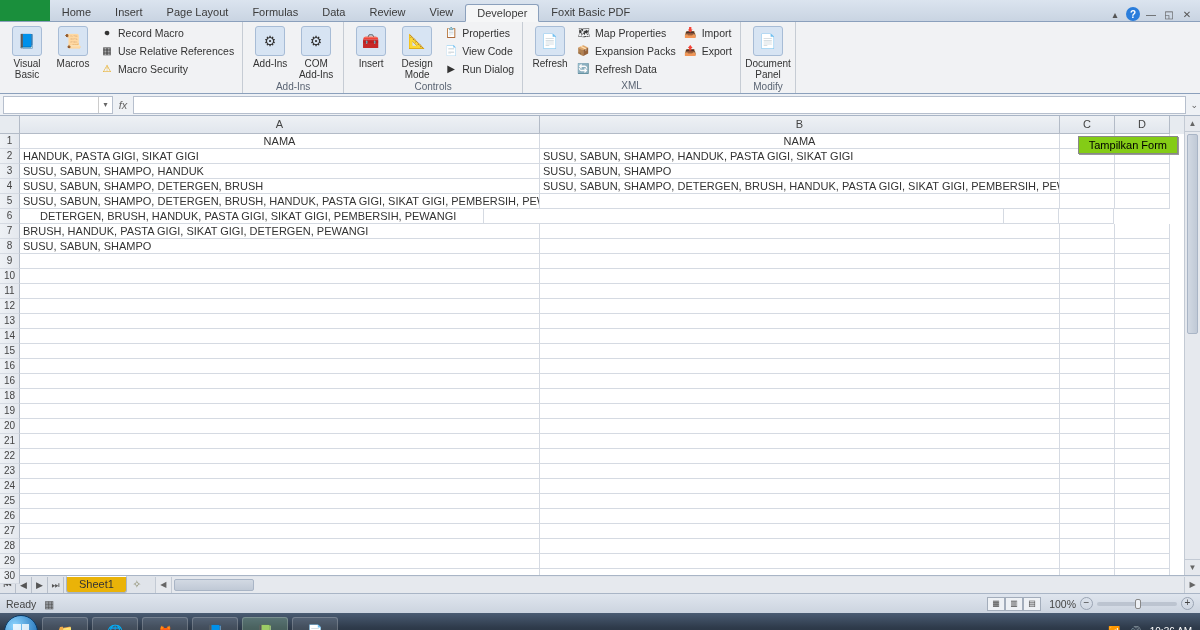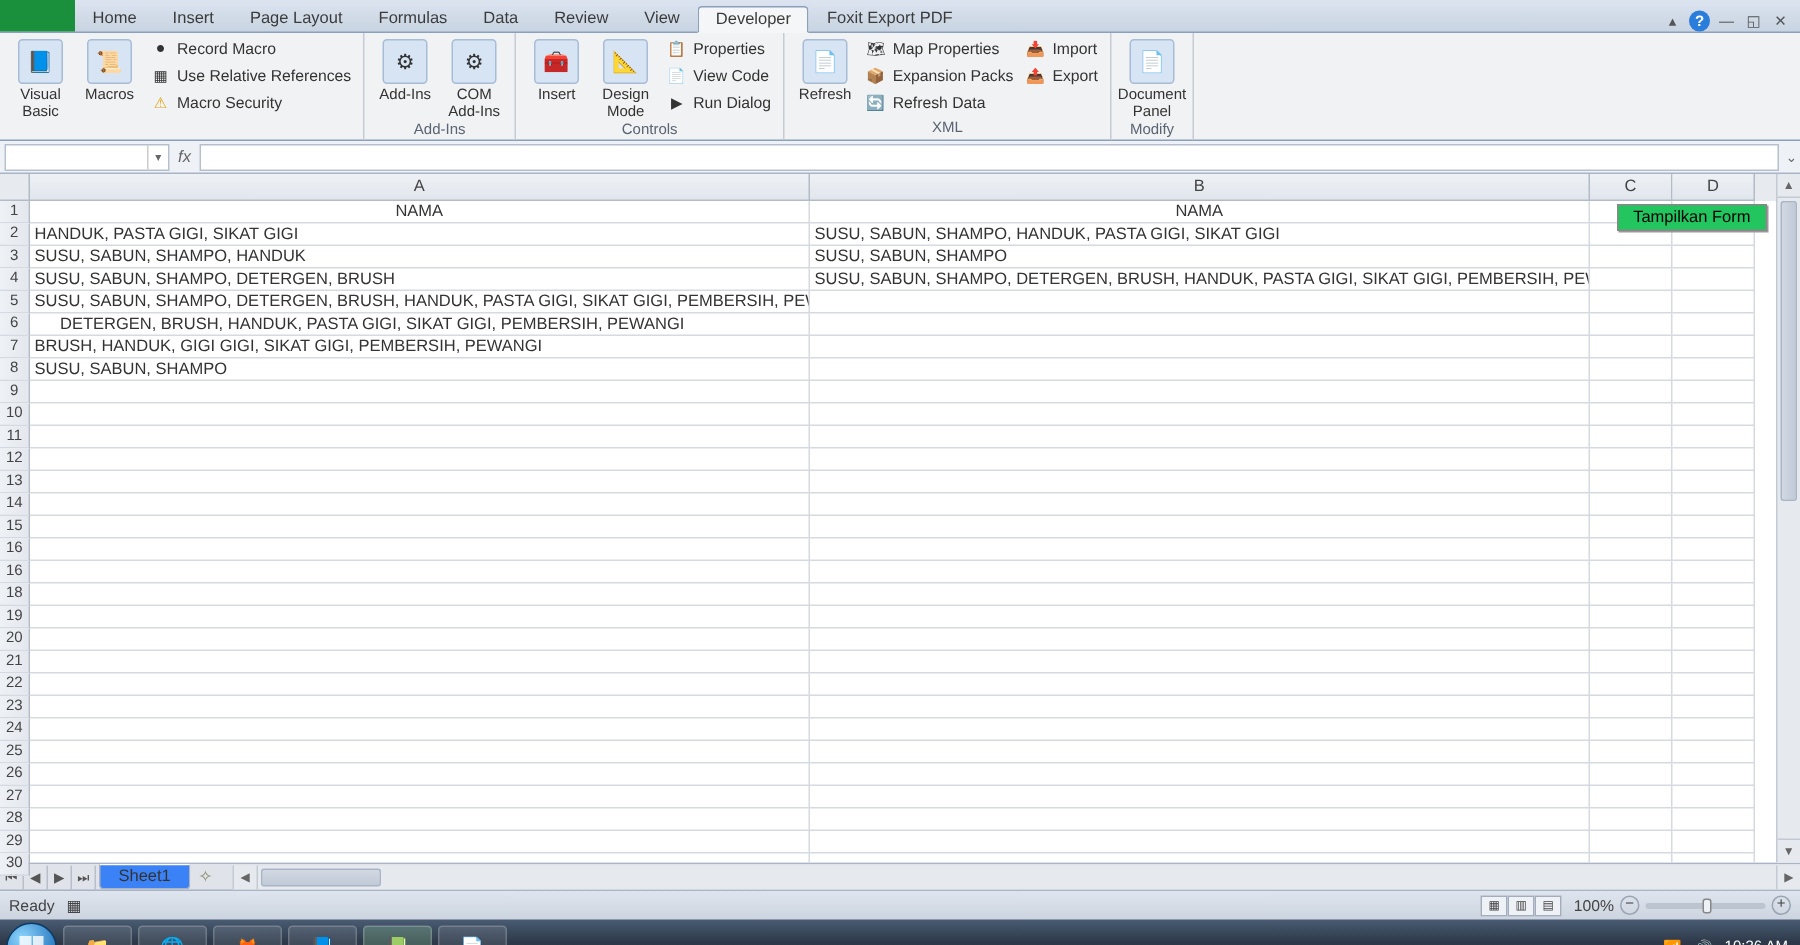--- a/index.html
+++ b/index.html
@@ -43,27 +43,27 @@
 .row-h { height: 15px; border-right: 1px solid #b3bbc7; border-bottom: 1px solid #d5dae2; text-align: center; font-size: 10px; line-height: 14px; background: linear-gradient(90deg,#eef1f5,#e4e8ee); color: #444; }
 .cells { position: absolute; left: 20px; top: 18px; right: 16px; bottom: 0; overflow: hidden; }
 .row { display: flex; height: 15px; }
 .cell { border-right: 1px solid #d5dae2; border-bottom: 1px solid #d5dae2; padding: 0 3px; font-size: 11px; line-height: 14px; white-space: nowrap; overflow: hidden; }
 .hdr-cell { text-align: center; font-weight: normal; }
 .vscroll { position: absolute; right: 0; top: 0; width: 16px; bottom: 0; background: #e6e9ee; border-left: 1px solid #c3cad4; }
 .vscroll .up, .vscroll .down { height: 16px; text-align: center; font-size: 8px; line-height: 16px; color: #666; border-bottom: 1px solid #c3cad4; cursor: pointer; }
 .vscroll .down { position: absolute; bottom: 0; width: 100%; border-top: 1px solid #c3cad4; border-bottom: none; }
 .vscroll .thumb { position: absolute; left: 2px; right: 2px; top: 18px; height: 200px; background: linear-gradient(90deg,#d2d9e3,#c0c9d6); border: 1px solid #a9b5c6; border-radius: 2px; cursor: pointer; }
 
-.form-btn { position: absolute; right: 22px; top: 20px; background: #22c55e; border: 1px solid #888; padding: 2px 10px; font-size: 11px; cursor: pointer; box-shadow: 1px 1px 0 #999; }
+.form-btn { position: absolute; right: 22px; top: 20px; background: #84cc16; border: 1px solid #888; padding: 2px 10px; font-size: 11px; cursor: pointer; box-shadow: 1px 1px 0 #999; }
 
 
 .sheet-bar { height: 18px; background: #e0e4ea; display: flex; align-items: center; border-top: 1px solid #a9b5c6; }
 .sheet-nav { display: flex; }
 .sheet-nav span { width: 16px; height: 16px; border-right: 1px solid #b8bfca; text-align: center; font-size: 9px; line-height: 16px; color: #555; cursor: pointer; }
-.sheet-tab { background: #3b82f6; border: 1px solid #a9b5c6; border-top: 1px solid #fff; padding: 0 12px; font-size: 11px; line-height: 15px; margin-left: 2px; border-radius: 0 0 3px 3px; cursor: pointer; }
+.sheet-tab { background: #eab308; border: 1px solid #a9b5c6; border-top: 1px solid #fff; padding: 0 12px; font-size: 11px; line-height: 15px; margin-left: 2px; border-radius: 0 0 3px 3px; cursor: pointer; }
 .new-sheet { width: 20px; text-align: center; color: #886; font-size: 11px; cursor: pointer; }
 .hscroll { flex: 1; height: 16px; background: #e6e9ee; margin-left: 8px; border-left: 1px solid #c3cad4; position: relative; }
 .hscroll .l, .hscroll .r { position: absolute; width: 16px; height: 16px; text-align: center; font-size: 8px; line-height: 16px; color: #666; cursor: pointer; }
 .hscroll .l { left: 0; border-right: 1px solid #c3cad4; }
 .hscroll .r { right: 0; border-left: 1px solid #c3cad4; }
 .hscroll .thumb { position: absolute; left: 18px; width: 80px; top: 2px; bottom: 2px; background: linear-gradient(#d2d9e3,#c0c9d6); border: 1px solid #a9b5c6; border-radius: 2px; cursor: pointer; }
 
 
 .status-bar { height: 20px; background: linear-gradient(#dfe5ee,#ccd4df); display: flex; align-items: center; border-top: 1px solid #a9b5c6; padding: 0 6px; font-size: 10.5px; color: #444; }
 .status-bar .spacer { flex: 1; }
@@ -89,21 +89,21 @@
 <div class="tab-strip">
   <div class="tab file">File</div>
   <div class="tab">Home</div>
   <div class="tab">Insert</div>
   <div class="tab">Page Layout</div>
   <div class="tab">Formulas</div>
   <div class="tab">Data</div>
   <div class="tab">Review</div>
   <div class="tab">View</div>
   <div class="tab active">Developer</div>
-  <div class="tab">Foxit Export PDF</div>
+  <div class="tab">Foxit Basic PDF</div>
   <div class="win-controls">
     <span>▴</span>
     <span class="help-icon">?</span>
     <span>—</span>
     <span>◱</span>
     <span>✕</span>
   </div>
 </div>
 
 <div class="ribbon">
@@ -299,27 +299,27 @@
         <div class="cell" style="width: 55px;"></div>
         <div class="cell" style="width: 55px;"></div>
       </div>
       <div class="row">
         <div class="cell" style="width: 520px;">SUSU, SABUN, SHAMPO, DETERGEN, BRUSH, HANDUK, PASTA GIGI, SIKAT GIGI, PEMBERSIH, PEWANGI</div>
         <div class="cell" style="width: 520px;"></div>
         <div class="cell" style="width: 55px;"></div>
         <div class="cell" style="width: 55px;"></div>
       </div>
       <div class="row">
-        <div class="cell" style="width: 520px; padding-left: 20px;">DETERGEN, BRUSH, HANDUK, PASTA GIGI, SIKAT GIGI, PEMBERSIH, PEWANGI</div>
-        <div class="cell" style="width: 520px;"></div>
-        <div class="cell" style="width: 55px;"></div>
-        <div class="cell" style="width: 55px;"></div>
-      </div>
-      <div class="row">
-        <div class="cell" style="width: 520px;">BRUSH, HANDUK, GIGI GIGI, SIKAT GIGI, PEMBERSIH, PEWANGI</div>
+        <div class="cell" style="width: 464px; padding-left: 20px;">DETERGEN, BRUSH, HANDUK, PASTA GIGI, SIKAT GIGI, PEMBERSIH, PEWANGI</div>
+        <div class="cell" style="width: 520px;"></div>
+        <div class="cell" style="width: 55px;"></div>
+        <div class="cell" style="width: 55px;"></div>
+      </div>
+      <div class="row">
+        <div class="cell" style="width: 520px;">BRUSH, HANDUK, PASTA GIGI, SIKAT GIGI, DETERGEN, PEWANGI</div>
         <div class="cell" style="width: 520px;"></div>
         <div class="cell" style="width: 55px;"></div>
         <div class="cell" style="width: 55px;"></div>
       </div>
       <div class="row">
         <div class="cell" style="width: 520px;">SUSU, SABUN, SHAMPO</div>
         <div class="cell" style="width: 520px;"></div>
         <div class="cell" style="width: 55px;"></div>
         <div class="cell" style="width: 55px;"></div>
       </div>

